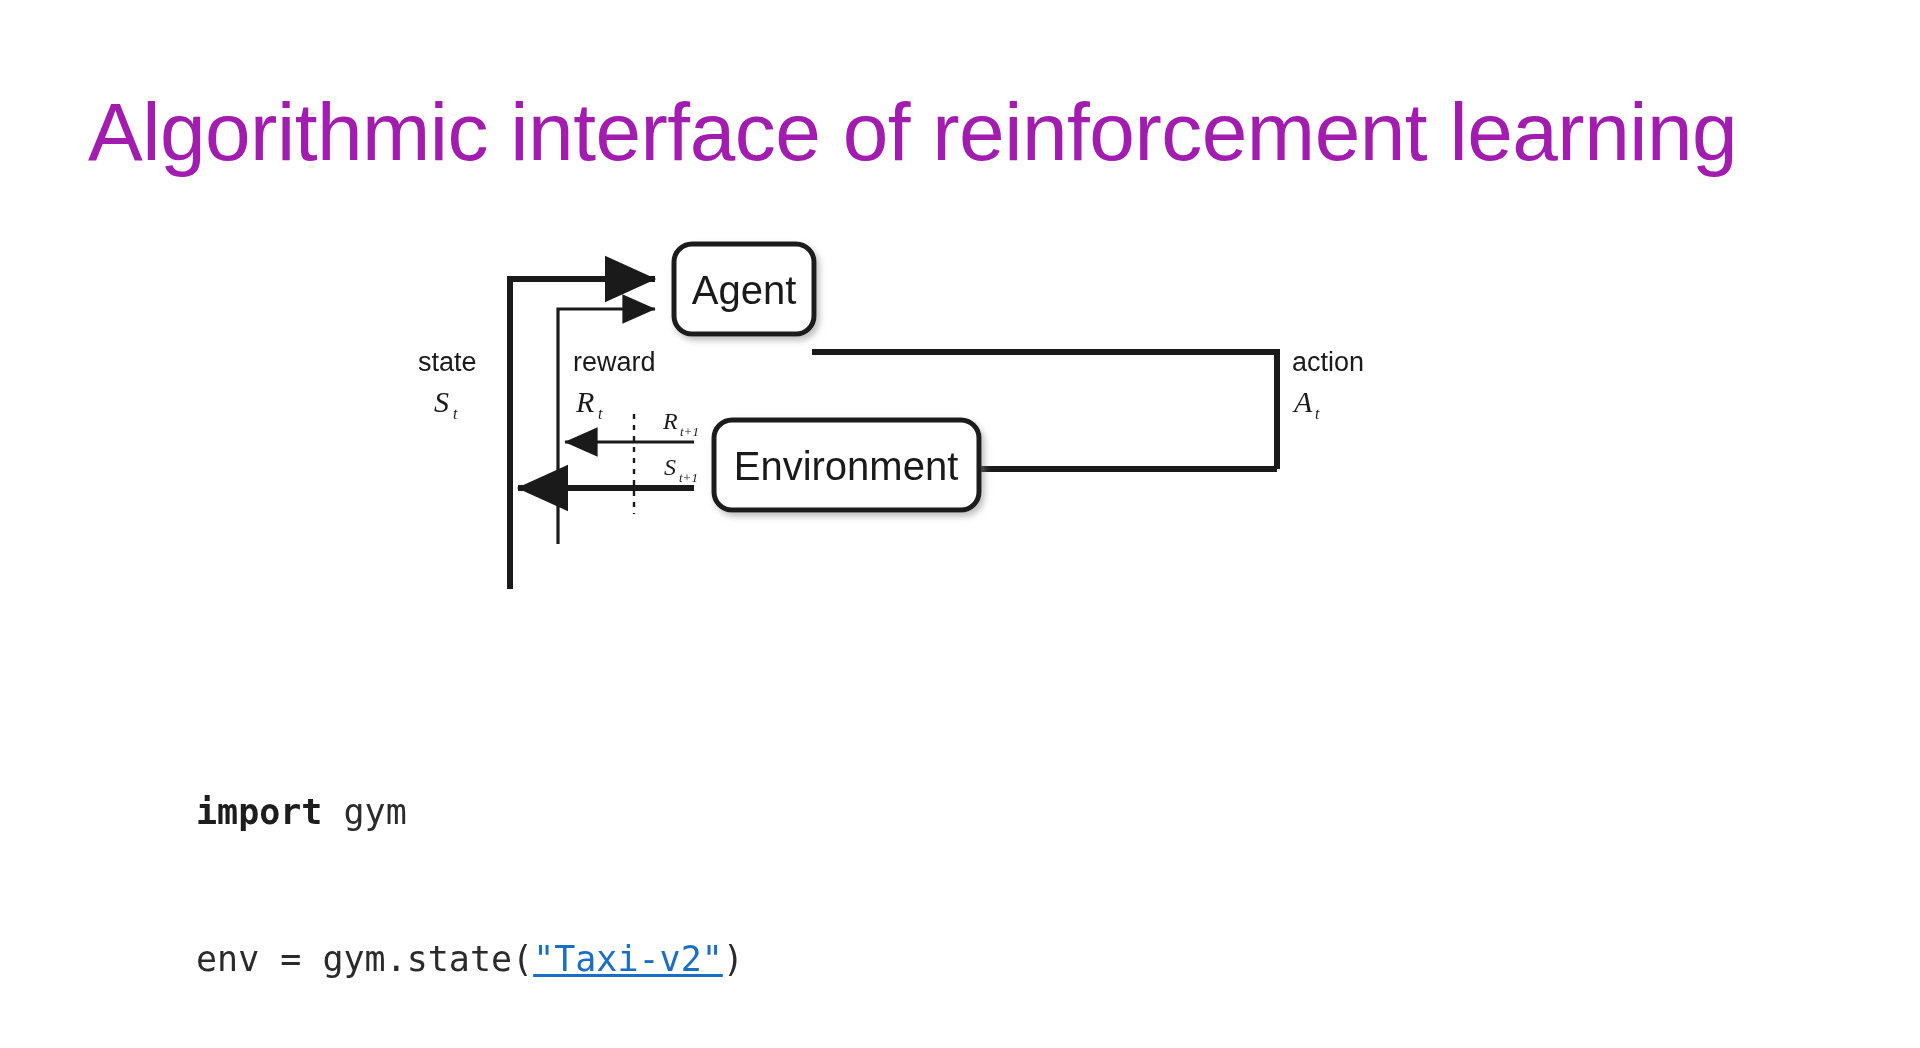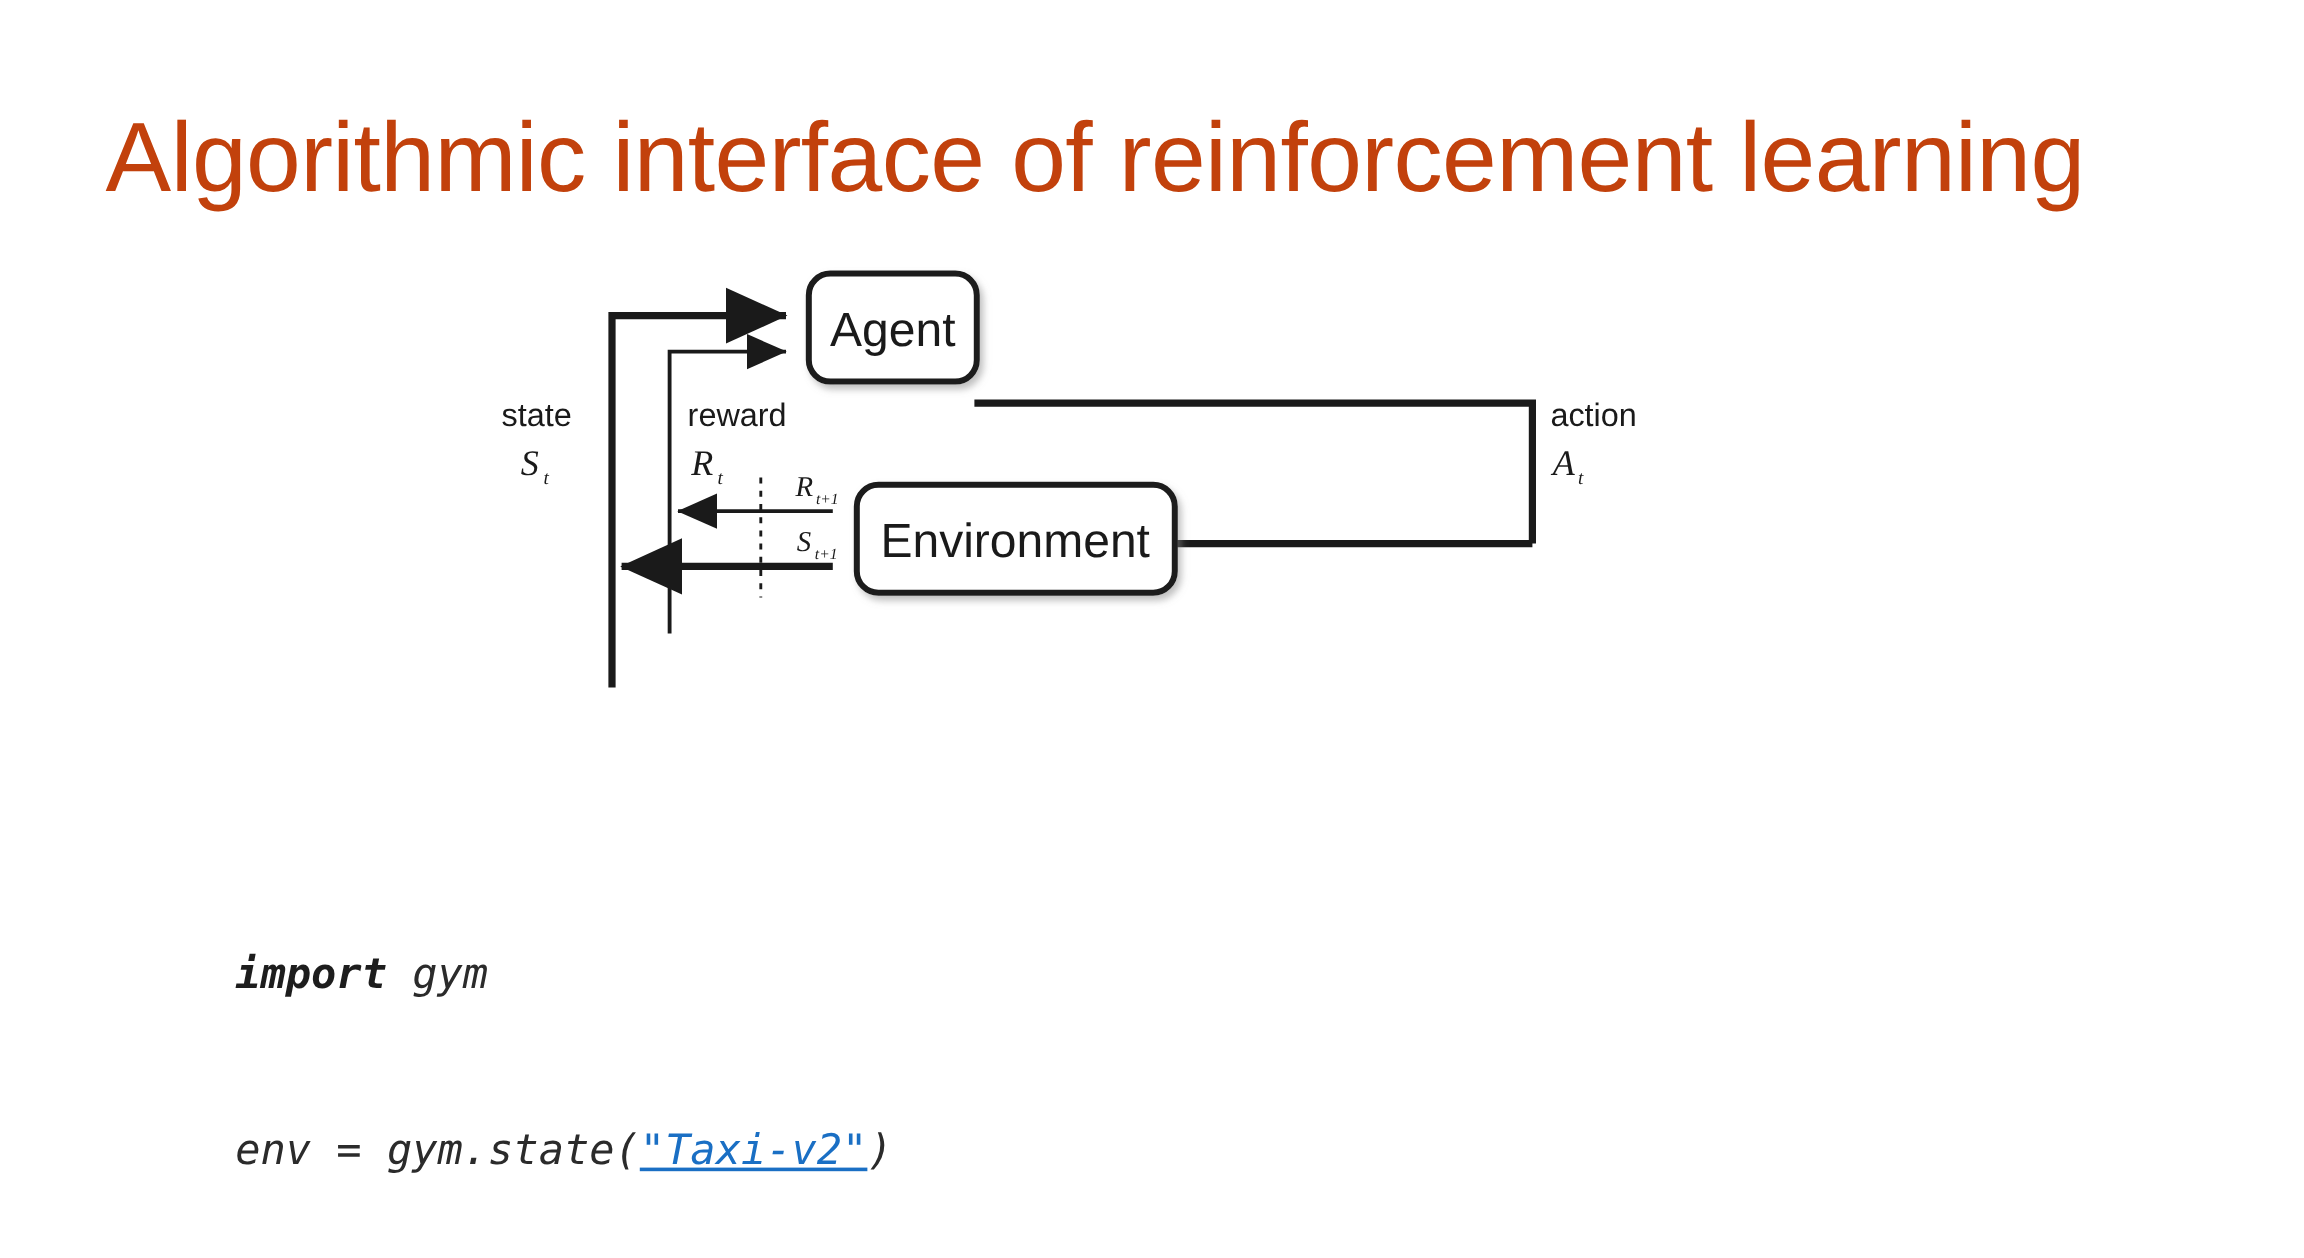--- a/index.html
+++ b/index.html
@@ -20,29 +20,29 @@
   .slide-title {
     position: absolute;
     left: 88px;
     top: 36px;
     width: 1790px;
     font-family: "Liberation Sans", sans-serif;
     font-size: 82px;
     font-weight: 400;
     line-height: 1.0;
     letter-spacing: -0.5px;
-    color: #c2410c;
+    color: #a21caf;
     white-space: nowrap;
   }
 
   
   .diagram-wrap {
     position: absolute;
     left: 0px;
-    top: 200px;
+    top: 216px;
     width: 1920px;
     height: 380px;
   }
   .diagram-svg {
     display: block;
   }
   .dg-box-label {
     font-family: "Liberation Sans", sans-serif;
     font-size: 40px;
     fill: #1a1a1a;
@@ -81,21 +81,21 @@
   .code-block {
     position: absolute;
     left: 196px;
     top: 690px;
     font-family: "DejaVu Sans Mono", monospace;
     font-size: 35px;
     line-height: 49px;
     color: #2b2b2b;
     white-space: pre;
   }
-  .code-line { display: block; height: 49px; font-style: italic; }
+  .code-line { display: block; height: 49px; }
   .kw { font-weight: 700; color: #1d1d1d; }
   .lnk {
     color: #1a6fc4;
     text-decoration: underline;
     text-underline-offset: 3px;
   }
 </style>
 </head>
 <body>
 

